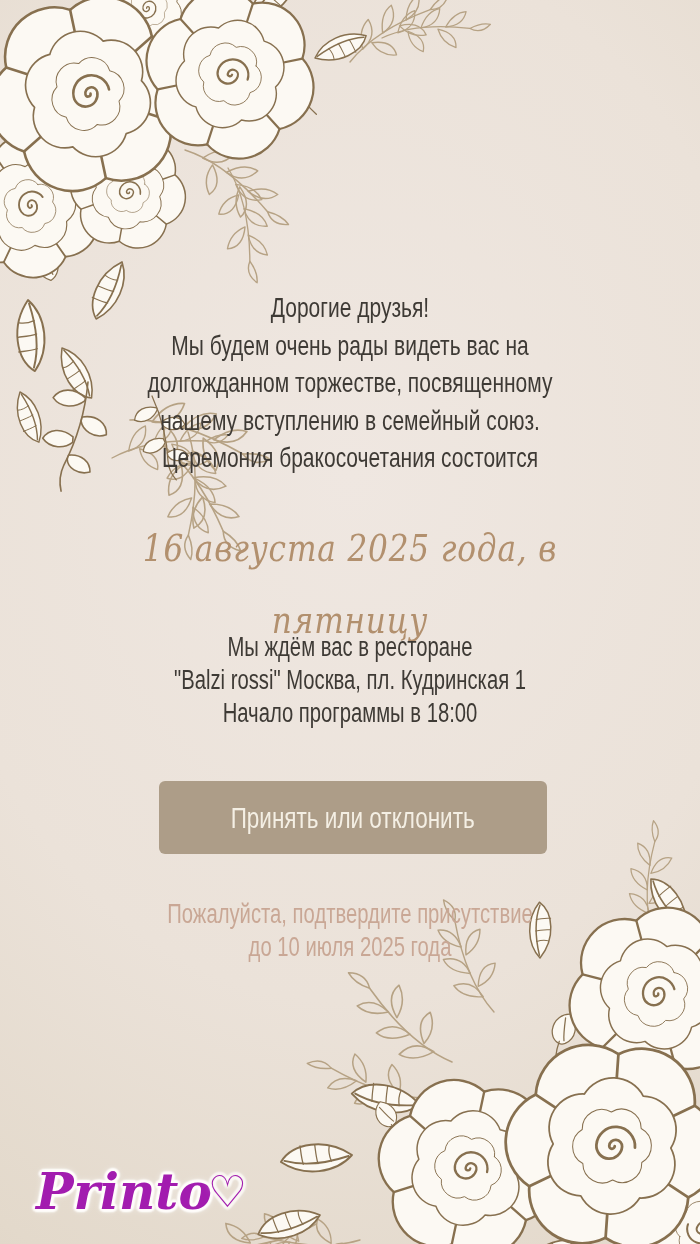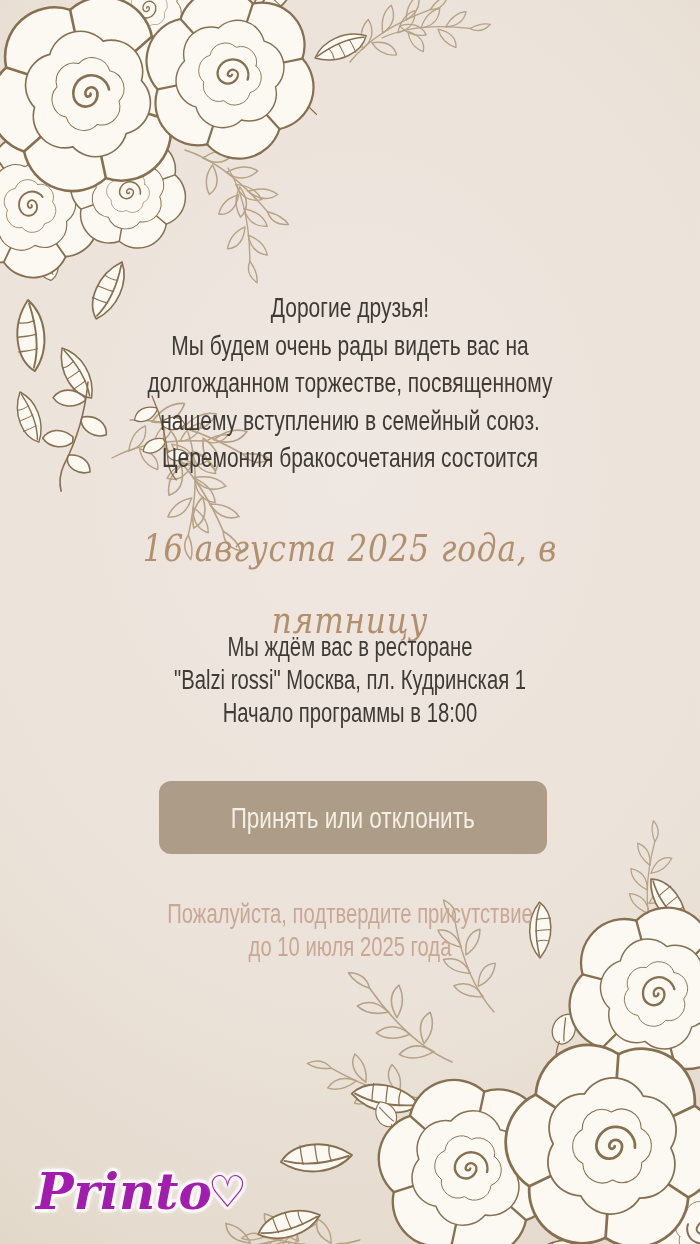--- a/index.html
+++ b/index.html
@@ -14,21 +14,21 @@
   .line{display:block;}
   #greeting{top:289px;font-size:28px;line-height:37.5px;}
   #script-date{
     top:512px;font-size:38px;line-height:72px;color:#b2906e;
     font-family:"DejaVu Serif", serif;font-style:italic;font-weight:400;
     transform:scaleX(.82);transform-origin:50% 50%;letter-spacing:1px;
   }
   #venue{top:631px;font-size:27px;line-height:33px;}
   #rsvp-button{
     position:absolute;left:159px;top:781px;width:388px;height:73px;
-    background:#ad9d88;border:none;border-radius:12px;cursor:pointer;
+    background:#ad9d88;border:none;border-radius:6px;cursor:pointer;
     color:#f4efe4;font-size:30px;font-family:"Liberation Sans",sans-serif;
     display:flex;align-items:center;justify-content:center;padding:0;
   }
   #rsvp-button .btn-label{display:inline-block;transform:scaleX(.75);white-space:nowrap;}
   #note{top:898px;font-size:27px;line-height:33px;color:#c9a795;}
   #logo{
     position:absolute;left:36px;top:1160px;height:64px;
     font-family:"DejaVu Serif", serif;font-style:italic;font-weight:bold;
     font-size:50px;line-height:64px;color:#a21caf;white-space:nowrap;
     text-shadow:

